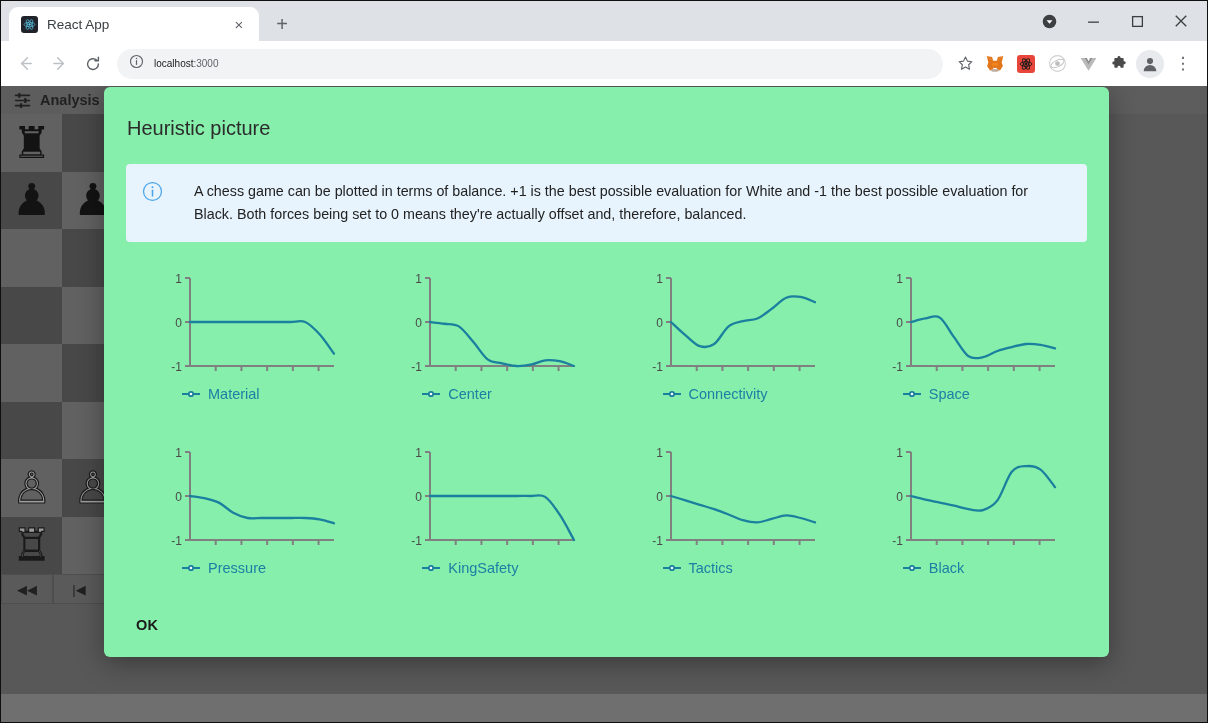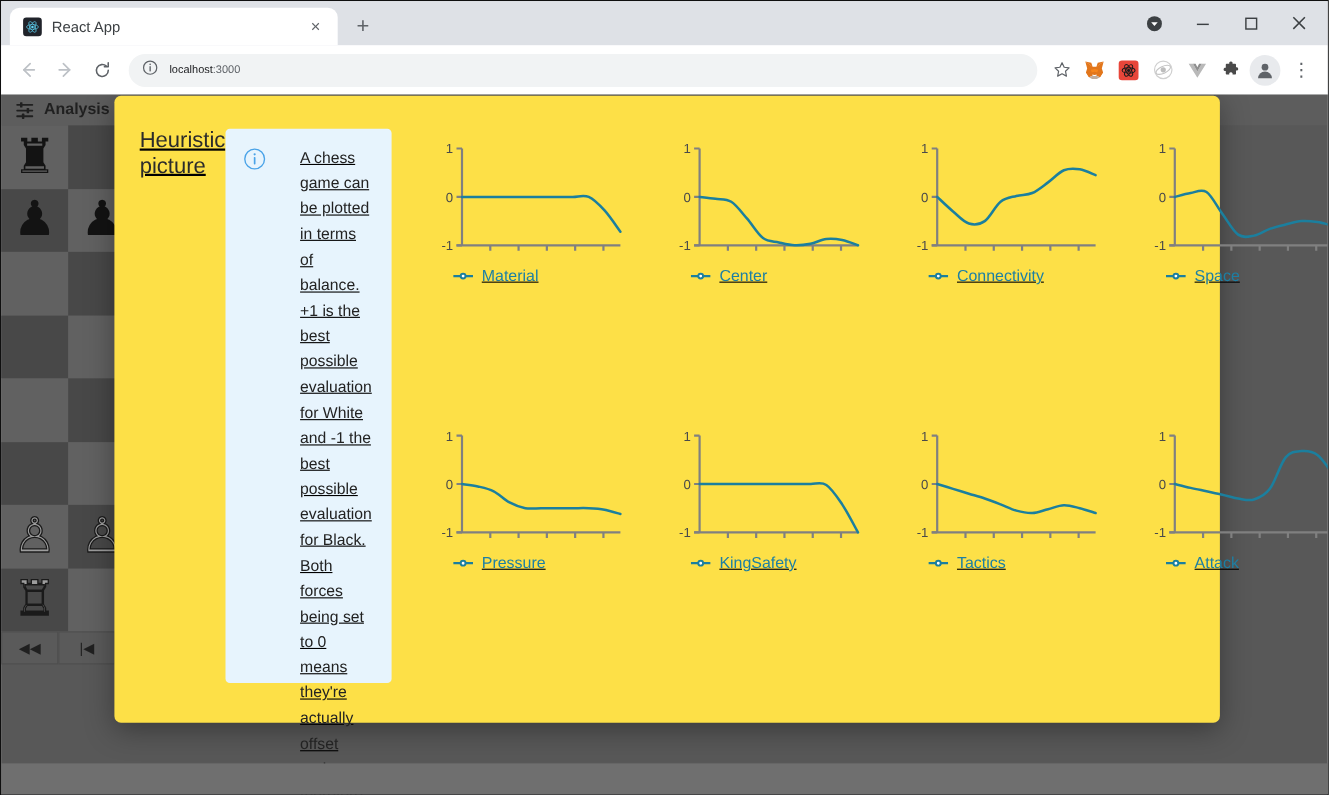--- a/index.html
+++ b/index.html
@@ -19,21 +19,21 @@
   }
 
   
   .tabstrip {
     height: 40px; background: #dee1e6;
     display: flex; align-items: flex-end;
     padding-left: 8px; position: relative;
     flex: 0 0 40px;
   }
   .tab {
-    width: 298px; height: 34px;
+    width: 250px; height: 34px;
     background: #ffffff;
     border-radius: 9px 9px 0 0;
     display: flex; align-items: center;
     padding: 0 10px 0 12px;
     gap: 9px;
     position: relative;
   }
   .favicon {
     width: 17px; height: 17px; flex: 0 0 17px;
     background: #20232a; border-radius: 3px;
@@ -149,25 +149,25 @@
   }
 
   
   .overlay { position: absolute; inset: 0; background: rgba(40,40,40,0.42); }
 
   
   .modal {
     position: absolute;
     left: 103px; top: 1px;
     width: 1005px; height: 570px;
-    background: #fde047;
+    background: #86efac;
     border-radius: 6px;
     box-shadow: 0 6px 26px rgba(0,0,0,0.35);
     padding: 30px 22px 18px 22px;
-    display: flex; flex-direction: row; text-decoration: underline;
+    display: flex; flex-direction: column;
   }
   .modal-title {
     font-size: 20px; color: #2b2b2b; font-weight: 400;
     padding-left: 1px; margin-bottom: 24px;
   }
   .infobox {
     background: #e7f4fd; border-radius: 4px;
     display: flex; gap: 30px; align-items: flex-start;
     padding: 16px 18px 16px 16px;
     margin-bottom: 18px;
@@ -678,21 +678,21 @@
               <line x1="103.14285714285714" y1="98" x2="103.14285714285714" y2="103" stroke="#808080" stroke-width="2"></line>
               <line x1="128.85714285714286" y1="98" x2="128.85714285714286" y2="103" stroke="#808080" stroke-width="2"></line>
               <line x1="154.57142857142858" y1="98" x2="154.57142857142858" y2="103" stroke="#808080" stroke-width="2"></line>
               <path d="M 26 54 C 28.40 54.59, 35.60 56.42, 40.40 57.52 C 45.20 58.62, 50.00 59.57, 54.80 60.60 C 59.60 61.63, 64.40 62.58, 69.20 63.68 C 74.00 64.78, 78.80 66.47, 83.60 67.20 C 88.40 67.93, 93.20 69.55, 98.00 68.08 C 102.80 66.61, 107.60 64.78, 112.40 58.40 C 117.20 52.02, 122.00 35.52, 126.80 29.80 C 131.60 24.08, 136.40 24.45, 141.20 24.08 C 146.00 23.71, 150.80 24.08, 155.60 27.60 C 160.40 31.12, 167.60 42.27, 170.00 45.20" fill="none" stroke="#1b7f9e" stroke-width="2.3" stroke-linecap="round" stroke-linejoin="round"></path>
             </svg>
             <div class="legend">
               <svg width="18" height="10" viewBox="0 0 18 10">
                 <line x1="0" y1="5" x2="18" y2="5" stroke="#1b7f9e" stroke-width="2"></line>
                 <circle cx="9" cy="5" r="2.2" fill="#ffffff" stroke="#1b7f9e" stroke-width="1.8"></circle>
               </svg>
-              <span class="legend-label">Attack</span>
+              <span class="legend-label">Black</span>
             </div>
           </div>
         </div>
 
       <div class="modal-footer">
         <button class="ok-btn">OK</button>
       </div>
     </div>
 
     <div class="bottom-strip"></div>

